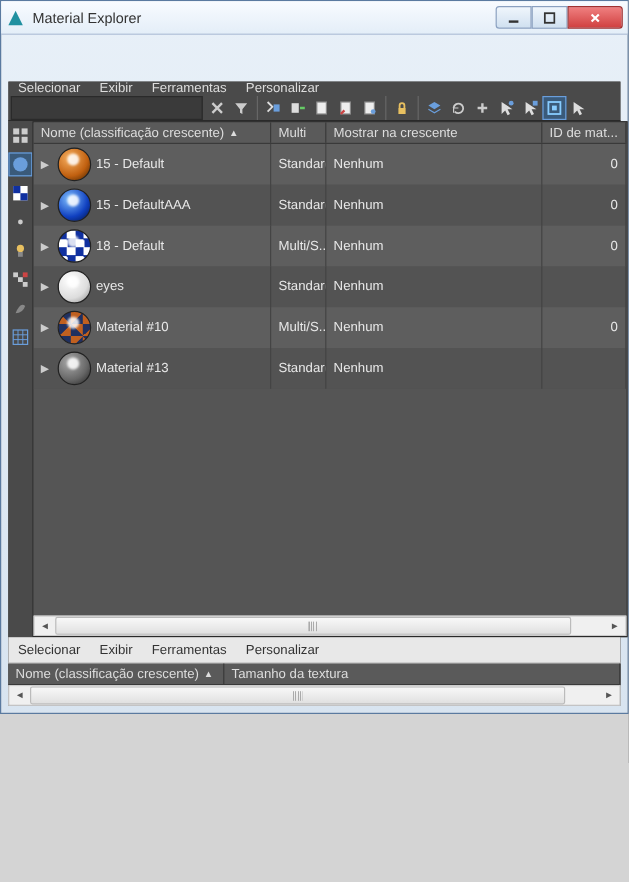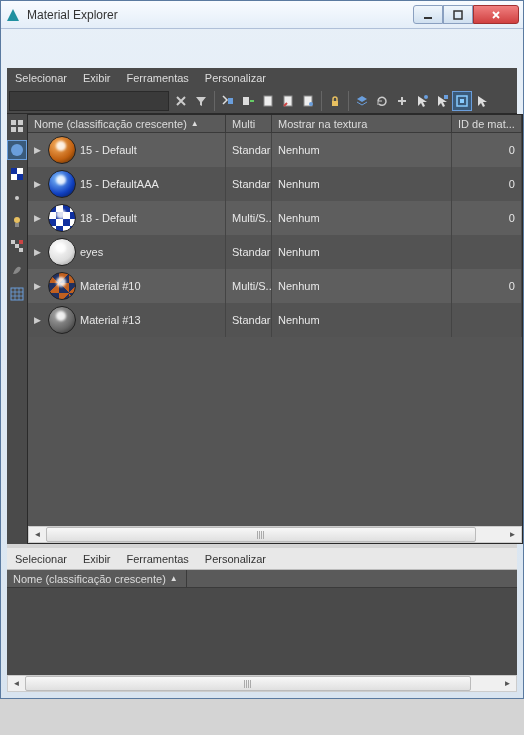--- a/index.html
+++ b/index.html
@@ -1,19 +1,19 @@
 <!DOCTYPE html>
 <html><head>
 <meta charset="utf-8">
 <style>
   * { box-sizing: border-box; margin: 0; padding: 0; }
   body { font-family: "Segoe UI", Tahoma, sans-serif; font-size: 11px; background: #d4d4d4; width: 524px; height: 735px; overflow: hidden; }
   
   
-  .window { width: 524px; height: 699px; background: linear-gradient(#e8f0f8, #d8e4f0); border: 1px solid #5a7aa0; position: relative; }
+  .window { width: 524px; height: 595px; background: linear-gradient(#e8f0f8, #d8e4f0); border: 1px solid #5a7aa0; position: relative; }
   .titlebar { height: 28px; display: flex; align-items: center; padding: 0 4px; background: linear-gradient(#f8fbff, #e4eef8); border-bottom: 1px solid #b0c0d8; }
   .titlebar .app-icon { width: 16px; height: 16px; margin-right: 6px; }
   .titlebar .title { flex: 1; font-size: 12px; color: #333; }
   .win-buttons { display: flex; gap: 0; }
   .win-btn { width: 30px; height: 19px; border: 1px solid #8aa0c0; background: linear-gradient(#f0f6fc, #d0e0f0); display: flex; align-items: center; justify-content: center; font-size: 10px; color: #444; border-radius: 0; }
   .win-btn.min { border-top-left-radius: 3px; border-bottom-left-radius: 3px; }
   .win-btn.close { background: linear-gradient(#f08080, #d04040); color: #fff; border-color: #a03030; border-top-right-radius: 3px; border-bottom-right-radius: 3px; width: 46px; }
   .win-btn svg { width: 10px; height: 10px; }
   
   
@@ -279,21 +279,21 @@
           </div>
       </div>
 
       <div class="table-wrap">
         <div class="thead">
           <div class="th col-name">
               <span>Nome (classificação crescente)</span>
               <span class="sort">▲</span>
             </div>
           <div class="th col-type">Multi</div>
-          <div class="th col-view">Mostrar na textura</div>
+          <div class="th col-view">Mostrar na crescente</div>
           <div class="th col-id">ID de mat...</div>
         </div>
         <div class="tbody" id="mat-body">
             <div class="trow even">
               <div class="td name-cell">
                 <span class="expander">▶</span>
                 <span class="swatch sw-orange">
                   <span class="hl"></span>
                 </span>
                 <span>15 - Default</span>
@@ -382,20 +382,21 @@
         <span>Selecionar</span>
         <span>Exibir</span>
         <span>Ferramentas</span>
         <span>Personalizar</span>
       </div>
       <div class="thead2">
         <div class="th col2-name">
             <span>Nome (classificação crescente)</span>
             <span class="sort">▲</span>
           </div>
+        <div class="th col2-tex">Tamanho da textura</div>
       </div>
       <div class="tbody2"></div>
       <div class="hscroll">
         <div class="arrow">◄</div>
         <div class="track">
             <div class="thumb">
               <div class="grip"></div>
             </div>
           </div>
         <div class="arrow">►</div>

